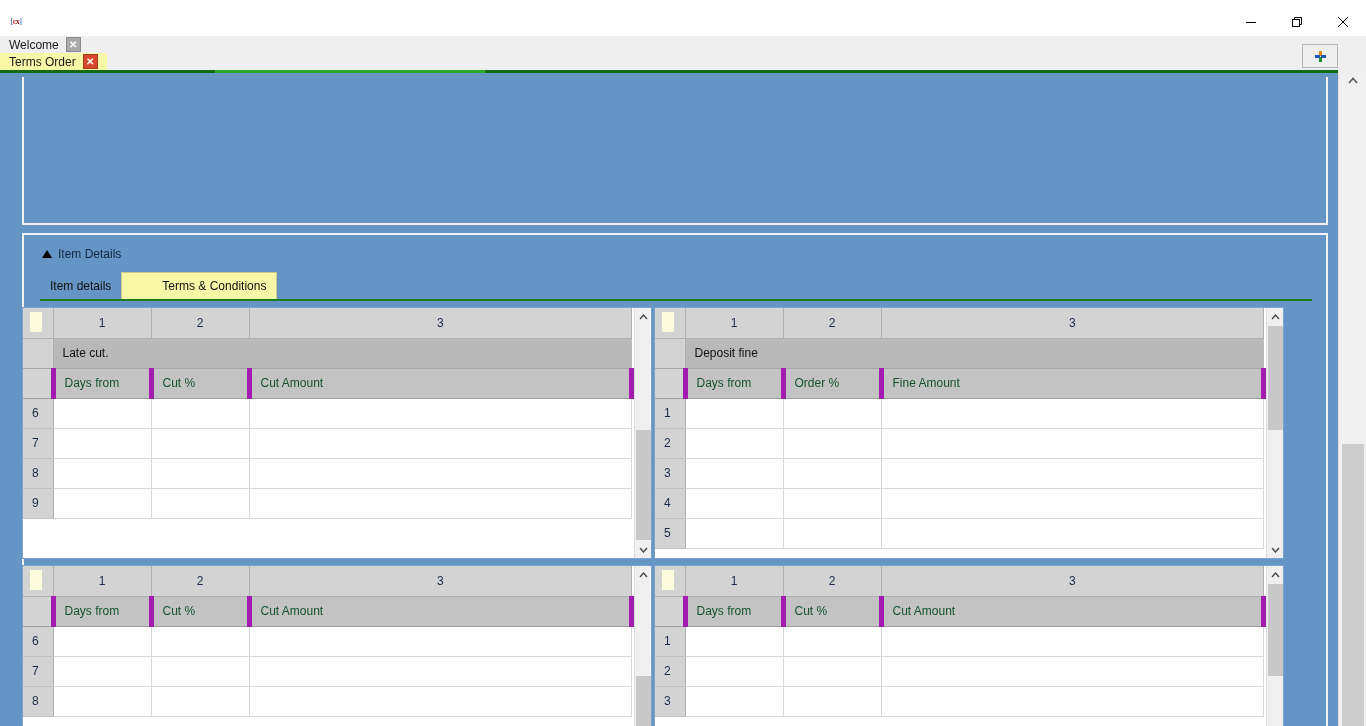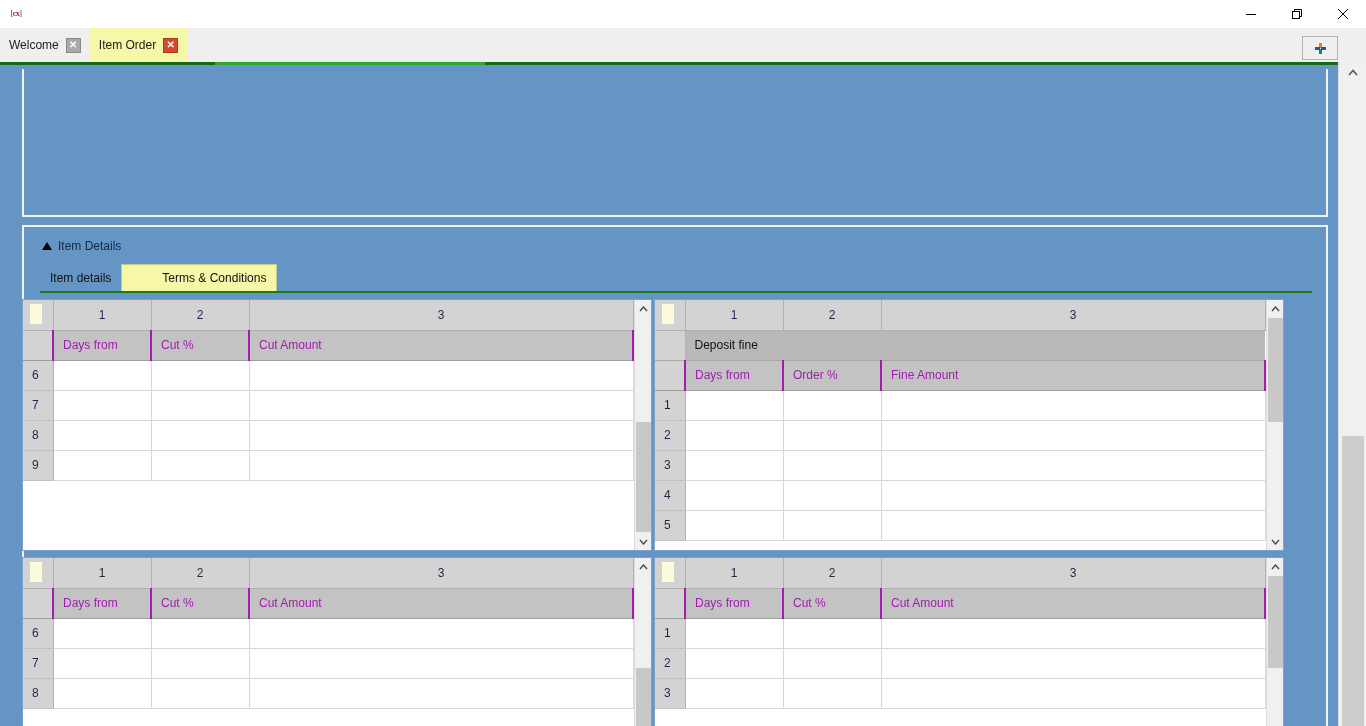--- a/index.html
+++ b/index.html
@@ -10,20 +10,21 @@
     font-family: "Liberation Sans", sans-serif;
     background: #ffffff;
   }
 
   
   .titlebar {
     height: 28px; width: 100%;
     background: #ffffff;
     display: flex; align-items: center;
     position: relative;
+    margin-top: 8px;
   }
   .app-icon {
     width: 16px; height: 14px;
     margin-left: 8px; margin-right: 8px;
     font-size: 8px; line-height: 14px;
     font-family: "Liberation Serif", serif;
     color: #1a3fa0; text-align: center;
     letter-spacing: -0.5px;
   }
   .app-icon b { color: #b02020; }
@@ -43,21 +44,21 @@
   .winbtn svg { display: block; }
 
   
   .tabbar {
     height: 34px; width: 100%;
     background: #efefef;
     position: relative;
     display: flex; align-items: flex-end;
     border-bottom: 0;
   }
-  .tabs { display: flex; align-items: stretch; height: 34px; }
+  .tabs { display: flex; align-items: stretch; height: 34px; flex-direction: column; }
   .tab {
     display: flex; align-items: center; gap: 7px;
     padding: 0 9px; height: 34px;
     font-size: 12px; color: #1a1a1a;
     background: #efefef;
     white-space: nowrap;
   }
   .tab.active { background: #f7f7a8; }
   .tab-close {
     width: 15px; height: 15px;
@@ -215,23 +216,23 @@
     padding-left: 9px !important;
     height: 29px;
   }
   .title-row td.rowhdr-blank {
     background: #d3d3d3;
     border-right: 1px solid #b0b0b0;
     padding-left: 0 !important;
   }
   .hdr-row td {
     background: #c3c3c3;
-    border-right: 2px solid #a21caf;
+    border-right: 5px solid #a21caf;
     border-bottom: 1px solid #9f9f9f;
-    font-size: 12px; color: #a21caf;
+    font-size: 12px; color: #14532d;
     padding-left: 9px !important;
     height: 29px;
   }
   .hdr-row td.rowhdr-blank {
     background: #d3d3d3; padding-left: 0 !important;
   }
   .data-row td.data {
     background: #ffffff;
     border-right: 1px solid #d8d8d8;
     border-bottom: 1px solid #d8d8d8;
@@ -300,21 +301,21 @@
   </div>
 </div>
 
 <div class="tabbar">
   <div class="tabs">
     <div class="tab">
       <span>Welcome</span>
       <span class="tab-close">✕</span>
     </div>
     <div class="tab active">
-      <span>Item Order</span>
+      <span>Terms Order</span>
       <span class="tab-close">✕</span>
     </div>
   </div>
   <div class="newtab">
     <span class="plus-icon">
       <i class="v1"></i>
         <i class="v2"></i>
         <i class="h1"></i>
         <i class="h2"></i>
     </span>
@@ -358,20 +359,24 @@
             </colgroup>
           <tbody>
             <tr>
               <td class="cell-corner">
                   <span></span>
                 </td>
               <td class="colnum">1</td>
               <td class="colnum">2</td>
               <td class="colnum">3</td>
             </tr>
+            <tr class="title-row">
+              <td class="rowhdr-blank"></td>
+              <td colspan="3">Late cut.</td>
+            </tr>
             <tr class="hdr-row">
               <td class="rowhdr-blank"></td>
               <td>Days from</td>
               <td>Cut %</td>
               <td>Cut Amount</td>
             </tr>
             <tr class="data-row">
               <td class="rowhdr">6</td>
               <td class="data"></td>
               <td class="data"></td>

